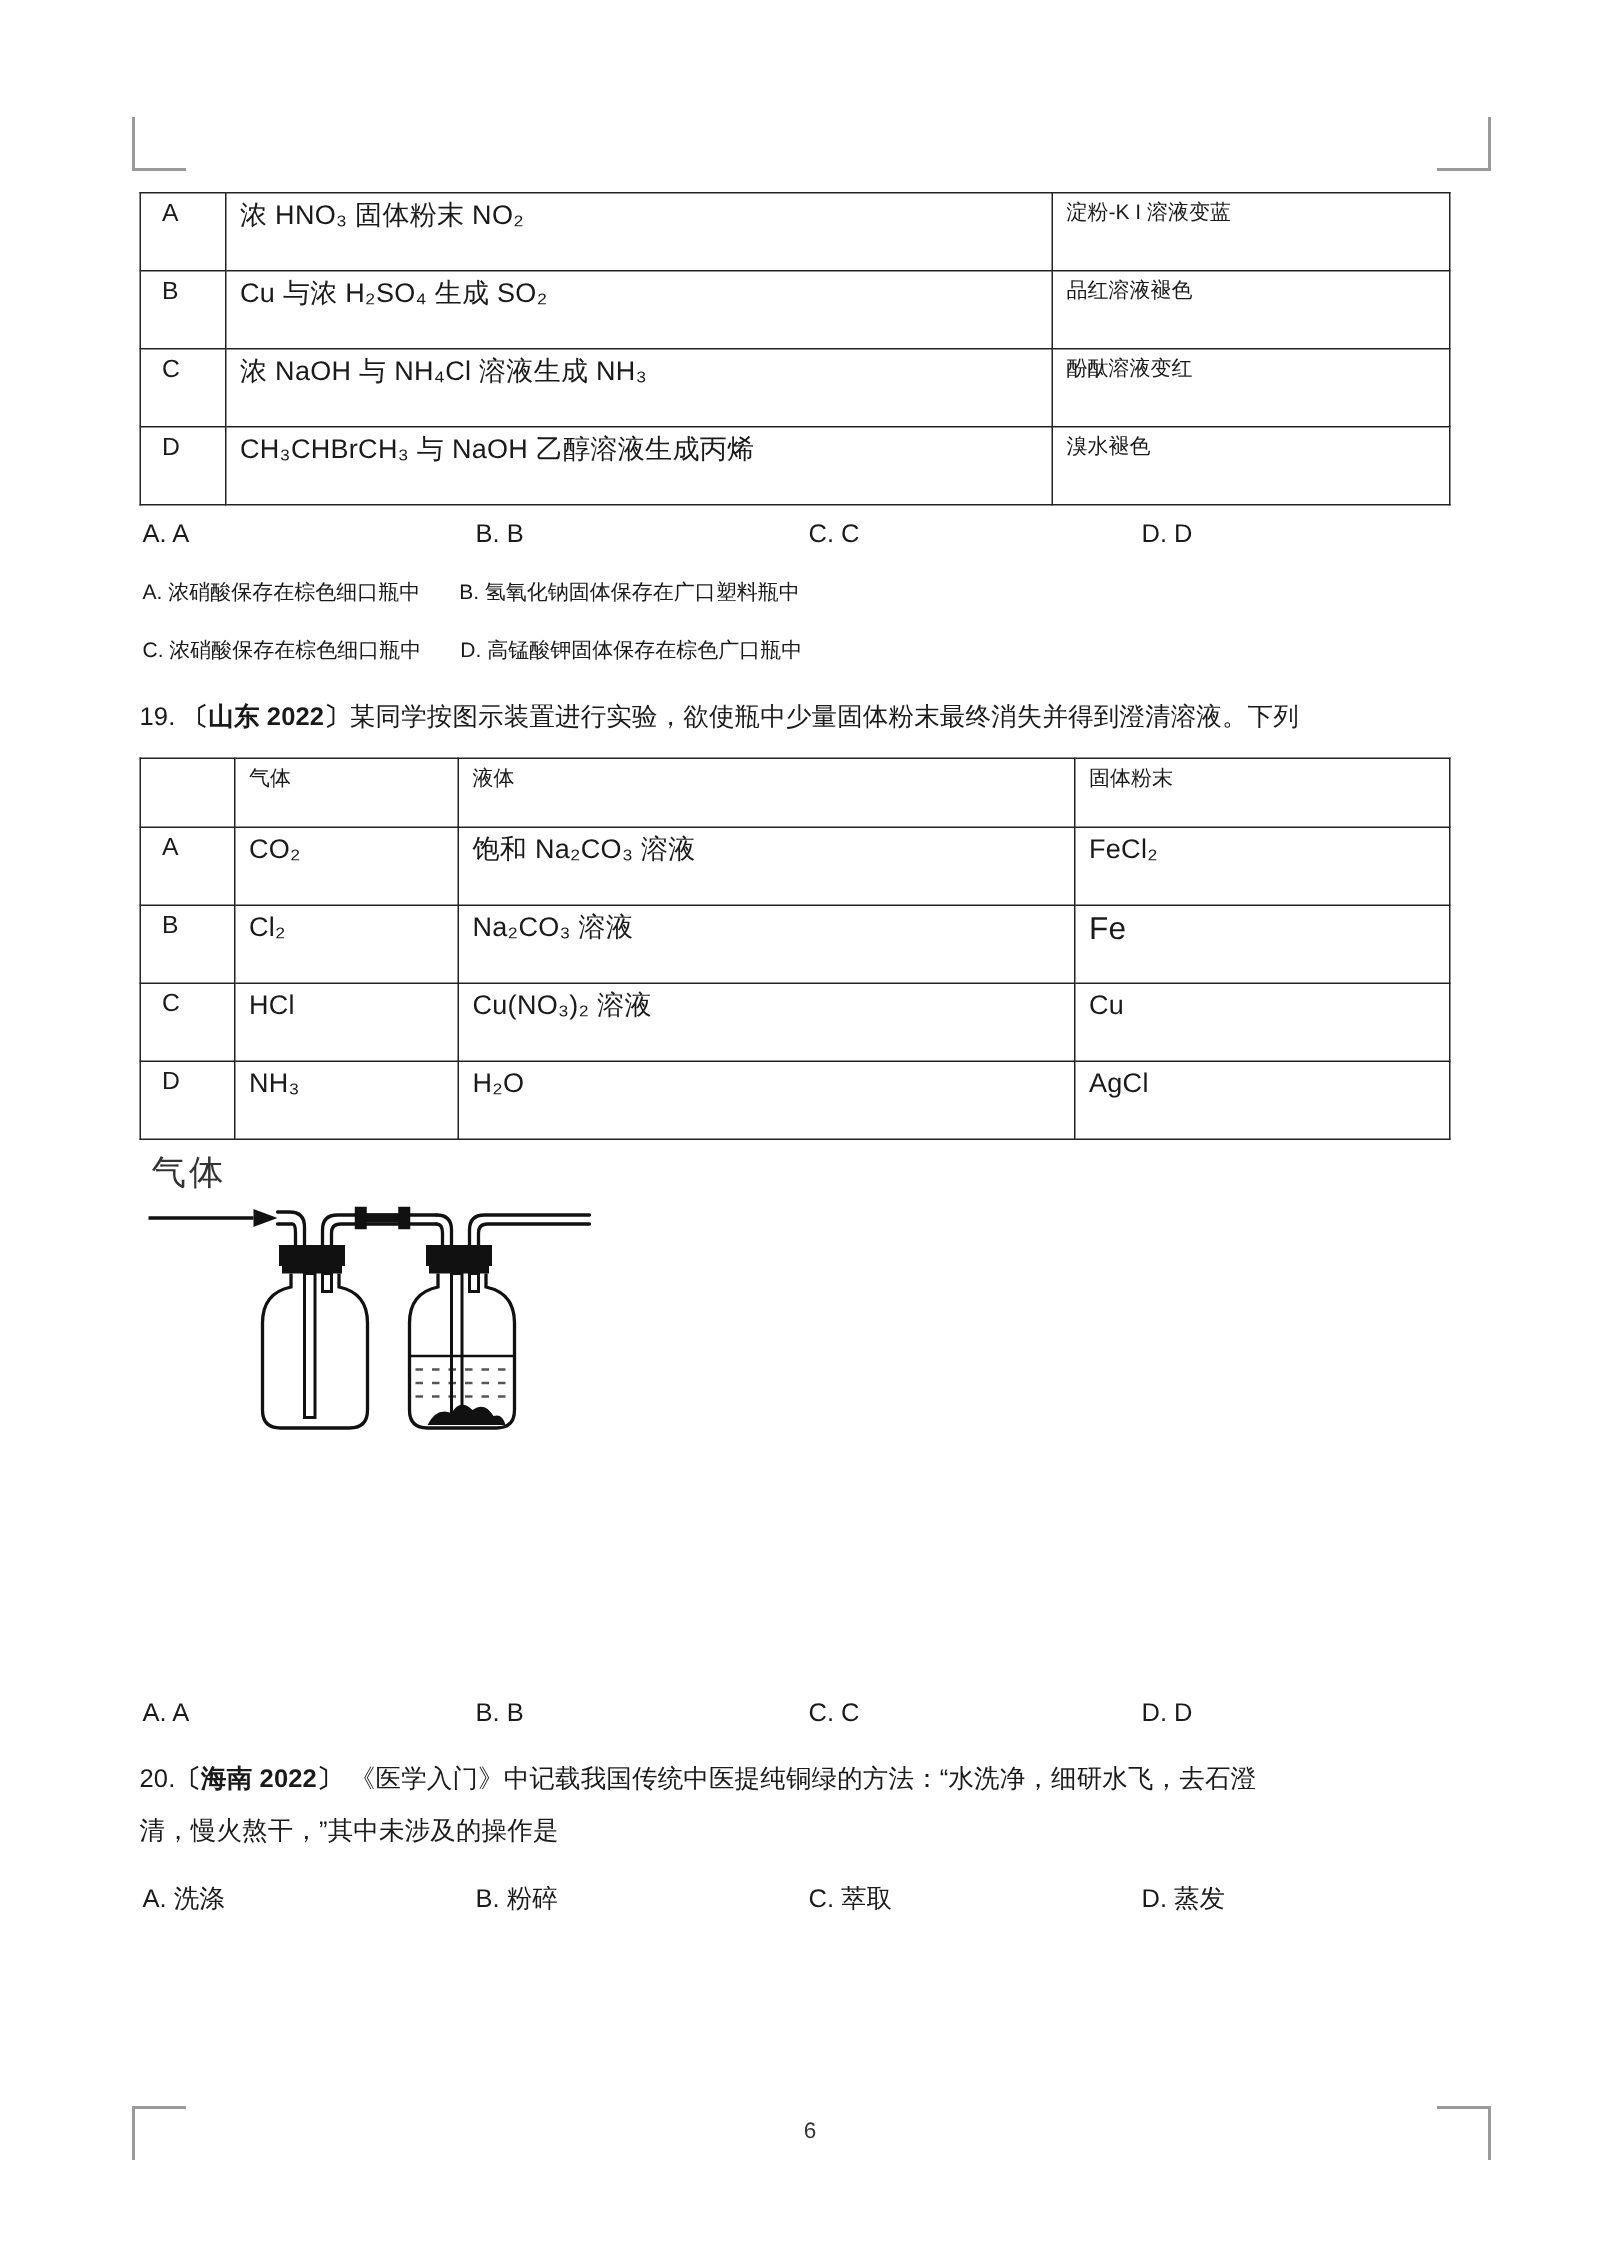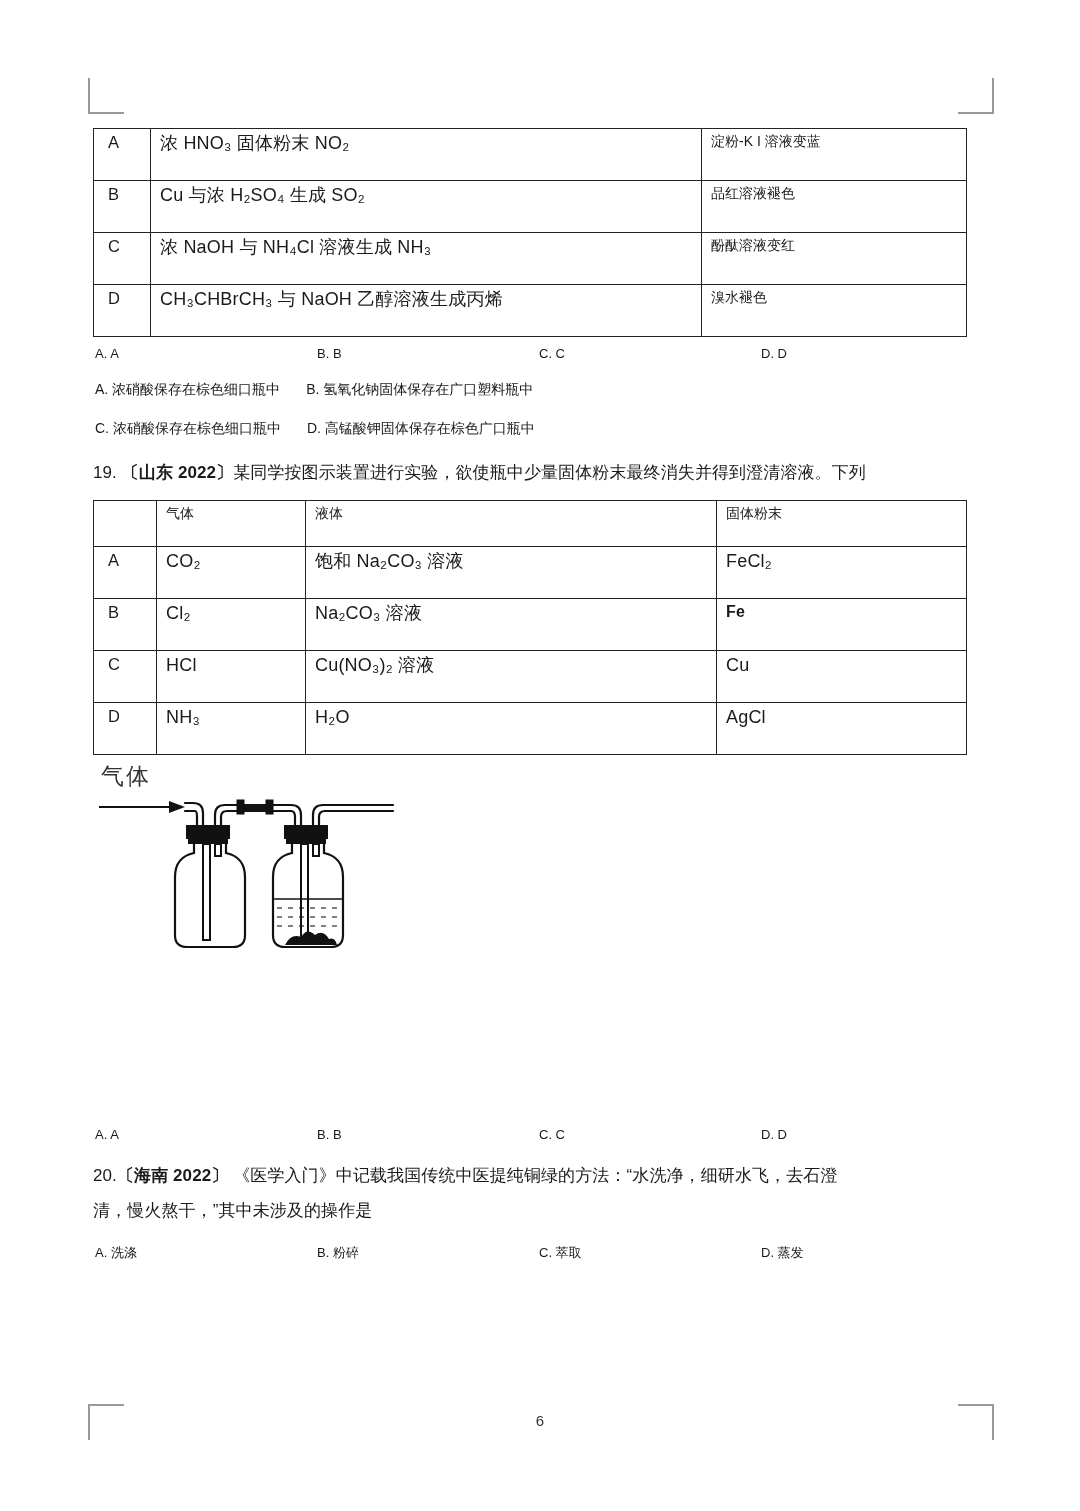--- a/index.html
+++ b/index.html
@@ -60,21 +60,21 @@
     font-size: 16.5px;
     text-align: left;
     padding-left: 14px;
   }
   .chem { font-size: 18px; letter-spacing: .2px; white-space: nowrap; }
   .cn   { font-size: 14px; }
 
   
   .opts {
     display: flex;
-    font-size: 13px;
+    font-size: 17px;
     margin: 9px 0 0 2px;
   }
   .opts > span { display: block; }
   .opts .o1 { width: 222px; }
   .opts .o2 { width: 222px; }
   .opts .o3 { width: 222px; }
 
   .qline {
     font-size: 17px;
     margin: 21px 0 0 0;
@@ -235,21 +235,21 @@
         <td>
             <span class="cellpad lbl">B</span>
           </td>
         <td>
             <span class="cellpad chem">Cl₂</span>
           </td>
         <td>
             <span class="cellpad chem">Na₂CO₃ 溶液</span>
           </td>
         <td>
-            <span class="cellpad chem" style="font-size:16px;font-weight:bold;">Fe</span>
+            <span class="cellpad chem" style="font-size:21px;">Fe</span>
           </td>
       </tr>
       <tr>
         <td>
             <span class="cellpad lbl">C</span>
           </td>
         <td>
             <span class="cellpad chem">HCl</span>
           </td>
         <td>

